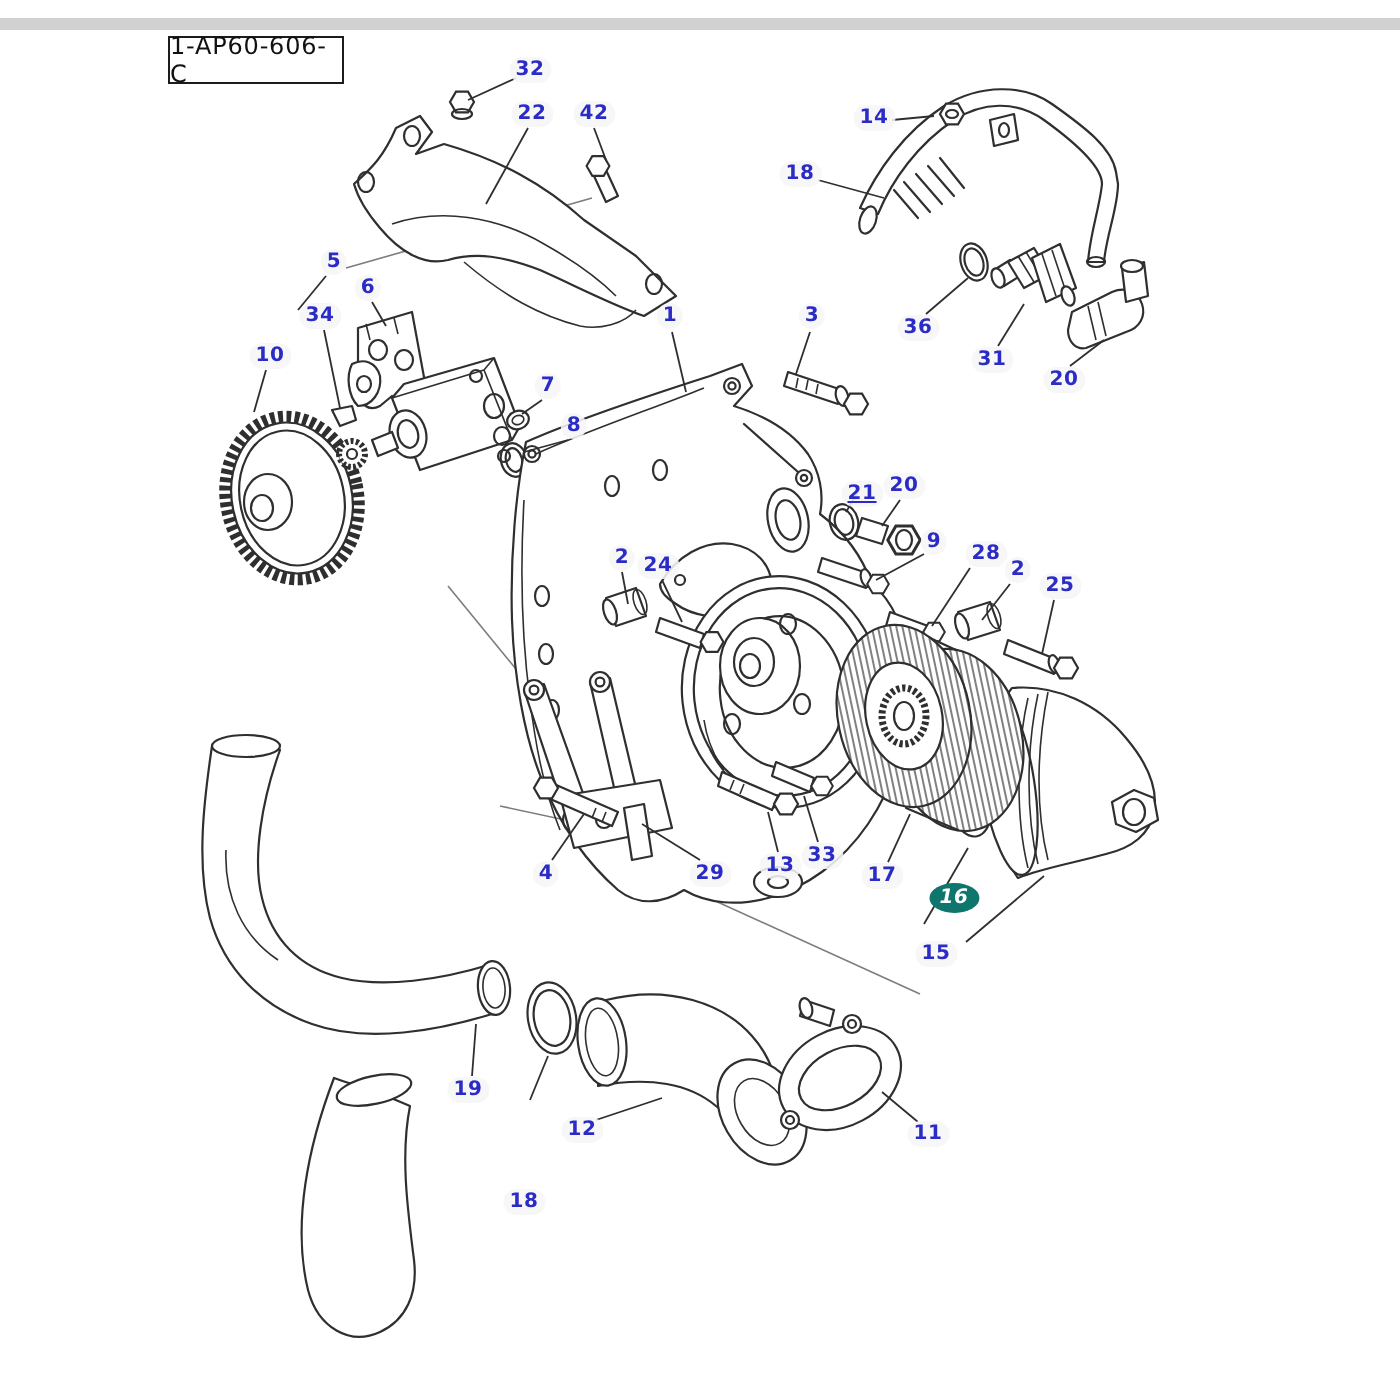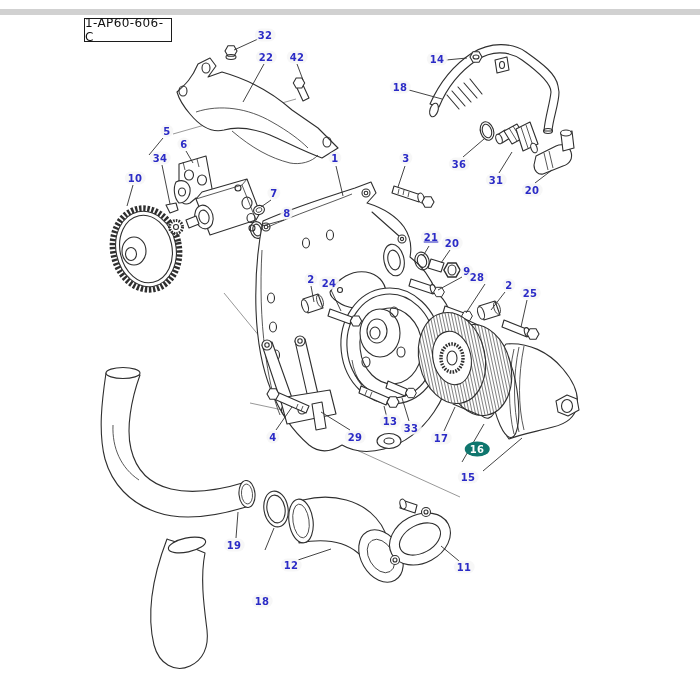--- a/index.html
+++ b/index.html
@@ -8,21 +8,21 @@
   .edge-band{position:absolute;left:0;width:700px;height:6px;background:#c6c6c6;opacity:.8;}
   svg.diagram{position:absolute;left:0;top:0;}
   .ref-box{position:absolute;left:84px;top:18px;width:86px;height:22px;
            border:1.5px solid #1c1c1c;display:flex;align-items:center;justify-content:center;
            font-size:12px;color:#111;letter-spacing:.4px;background:#fff;}
   #labels-layer{position:absolute;inset:0;}
   .part-label{position:absolute;transform:translate(-50%,-50%);
               font-size:10px;font-weight:bold;color:#2b2bc6;
               background:rgba(246,246,246,.88);padding:0 3px;border-radius:8px;
               line-height:13px;letter-spacing:.3px;white-space:nowrap;cursor:pointer;}
-  .part-label--hl{background:#0f766e;color:#ffffff;border-radius:50%;padding:1px 5px;}
+  .part-label--hl{background:#0f766e;color:#ffffff;border-radius:50%;padding:1px 5px;font-style:italic;}
   .ln{stroke:#2f2f2f;stroke-width:1.1;fill:none;stroke-linejoin:round;stroke-linecap:round;}
   .fw{stroke:#2f2f2f;stroke-width:1.1;fill:#ffffff;stroke-linejoin:round;}
   .thin{stroke:#2f2f2f;stroke-width:.8;fill:none;}
   .frame{stroke:#7d7d7d;stroke-width:.8;fill:none;}
   .leader{stroke:#2f2f2f;stroke-width:.9;fill:none;}
 </style>
 </head>
 <body>
 
 <div class="stage">
@@ -378,31 +378,31 @@
       <span class="part-label" style="left: 184px; top: 144px;">6</span>
       <span class="part-label" style="left: 160px; top: 158px;">34</span>
       <span class="part-label" style="left: 459px; top: 164px;">36</span>
       <span class="part-label" style="left: 135px; top: 178px;">10</span>
       <span class="part-label" style="left: 335px; top: 158px;">1</span>
       <span class="part-label" style="left: 406px; top: 158px;">3</span>
       <span class="part-label" style="left: 496px; top: 180px;">31</span>
       <span class="part-label" style="left: 532px; top: 190px;">20</span>
       <span class="part-label" style="left: 274px; top: 193px;">7</span>
       <span class="part-label" style="left: 287px; top: 213px;">8</span>
-      <span class="part-label" style="left: 431px; top: 237px; text-decoration: underline;">21</span>
+      <span class="part-label" style="left: 431px; top: 247px; text-decoration: underline;">21</span>
       <span class="part-label" style="left: 452px; top: 243px;">20</span>
       <span class="part-label" style="left: 467px; top: 271px;">9</span>
-      <span class="part-label" style="left: 477px; top: 277px;">28</span>
+      <span class="part-label" style="left: 493px; top: 277px;">28</span>
       <span class="part-label" style="left: 311px; top: 279px;">2</span>
       <span class="part-label" style="left: 329px; top: 283px;">24</span>
       <span class="part-label" style="left: 509px; top: 285px;">2</span>
       <span class="part-label" style="left: 530px; top: 293px;">25</span>
       <span class="part-label" style="left: 273px; top: 437px;">4</span>
       <span class="part-label" style="left: 355px; top: 437px;">29</span>
-      <span class="part-label" style="left: 390px; top: 421px;">13</span>
+      <span class="part-label" style="left: 390px; top: 433px;">13</span>
       <span class="part-label" style="left: 411px; top: 428px;">33</span>
       <span class="part-label" style="left: 441px; top: 438px;">17</span>
       <span class="part-label part-label--hl" style="left: 477px; top: 449px;">16</span>
       <span class="part-label" style="left: 468px; top: 477px;">15</span>
       <span class="part-label" style="left: 234px; top: 545px;">19</span>
       <span class="part-label" style="left: 262px; top: 557px; margin-top: 44px;">18</span>
       <span class="part-label" style="left: 291px; top: 565px;">12</span>
       <span class="part-label" style="left: 464px; top: 567px;">11</span>
     </div>
 </div>

